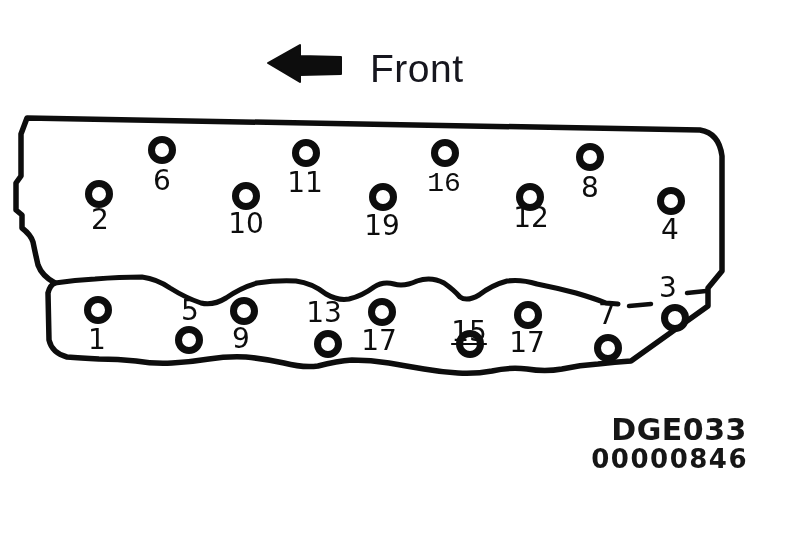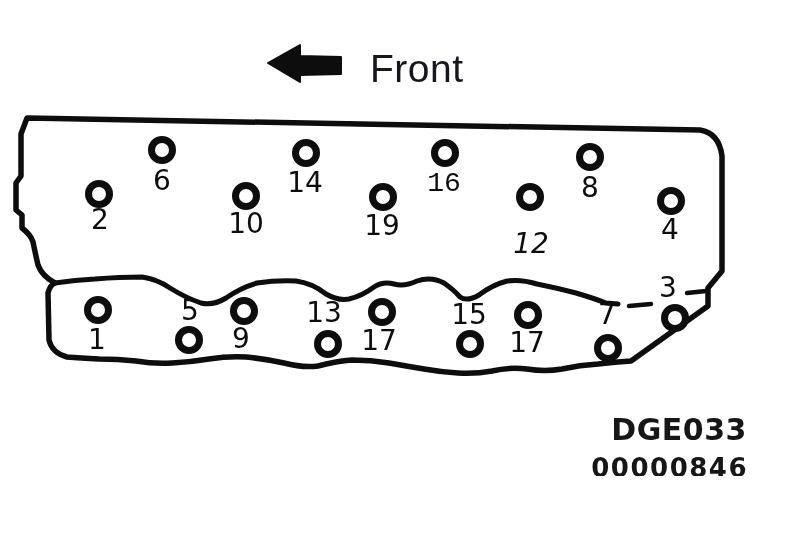--- a/index.html
+++ b/index.html
@@ -33,21 +33,20 @@
   }
   .figure-code{
     position:absolute;right:53px;top:412px;
     font-size:30px;font-weight:700;letter-spacing:0.5px;
     color:#161616;
   }
   .doc-number{
     position:absolute;right:52px;top:444px;
     font-size:26px;font-weight:700;letter-spacing:1.5px;
     color:#161616;
-    margin-top:9px;
   }
   .speck{
     position:absolute;left:207px;top:477px;width:5px;height:4px;
     background:#3a3a3a;border-radius:50%;opacity:.75;
   }
 </style>
 </head>
 <body>
 
 <div class="stage">
@@ -112,27 +111,27 @@
       <div class="bolt-num" style="left: 607px; top: 315px;">7</div>
       <div class="bolt-ring" style="left: 590px; top: 157px;"></div>
       <div class="bolt-num" style="left: 590px; top: 188px;">8</div>
       <div class="bolt-ring" style="left: 244px; top: 311px;"></div>
       <div class="bolt-num" style="left: 241px; top: 339px;">9</div>
       <div class="bolt-ring" style="left: 246px; top: 196px;"></div>
       <div class="bolt-num" style="left: 246px; top: 224px;">10</div>
       <div class="bolt-ring" style="left: 528px; top: 315px;"></div>
       <div class="bolt-num" style="left: 527px; top: 343px;">17</div>
       <div class="bolt-ring" style="left: 530px; top: 197px;"></div>
-      <div class="bolt-num" style="left: 531px; top: 244px; font-style: italic;">12</div>
+      <div class="bolt-num" style="left: 531px; top: 218px;">12</div>
       <div class="bolt-ring" style="left: 328px; top: 344px;"></div>
       <div class="bolt-num" style="left: 324px; top: 313px;">13</div>
       <div class="bolt-ring" style="left: 306px; top: 153px;"></div>
-      <div class="bolt-num" style="left: 305px; top: 183px;">14</div>
+      <div class="bolt-num" style="left: 305px; top: 183px;">11</div>
       <div class="bolt-ring" style="left: 470px; top: 344px;"></div>
-      <div class="bolt-num" style="left: 469px; top: 315px;">15</div>
+      <div class="bolt-num" style="left: 469px; top: 332px; text-decoration: underline;">15</div>
       <div class="bolt-ring" style="left: 445px; top: 153px;"></div>
       <div class="bolt-num" style="left: 444px; top: 184px; font-family: Liberation Mono, monospace;">16</div>
       <div class="bolt-ring" style="left: 382px; top: 312px;"></div>
       <div class="bolt-num" style="left: 379px; top: 341px;">17</div>
       <div class="bolt-ring" style="left: 383px; top: 197px;"></div>
       <div class="bolt-num" style="left: 382px; top: 226px;">19</div>
     </div>
 
   <div class="figure-code">DGE033</div>
   <div class="doc-number">00000846</div>

